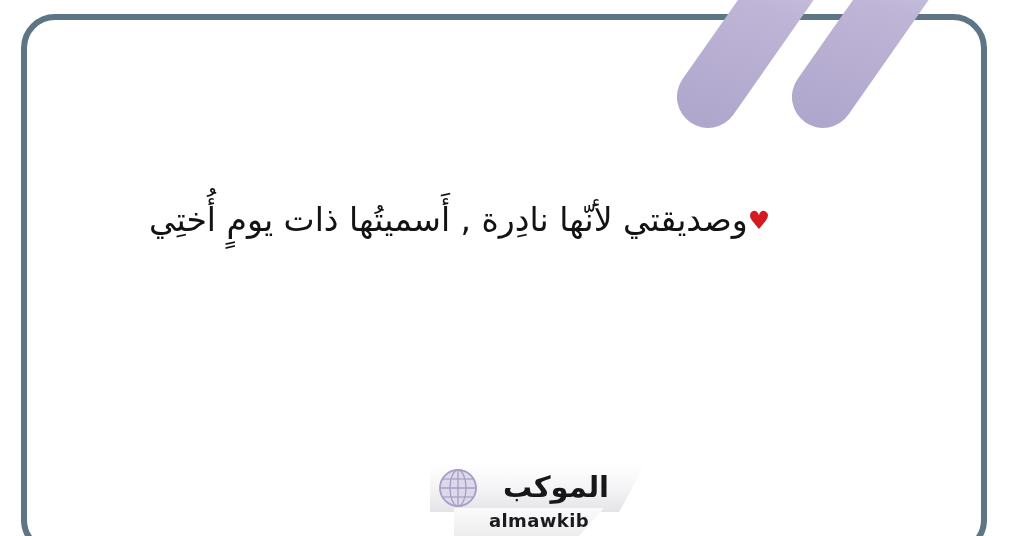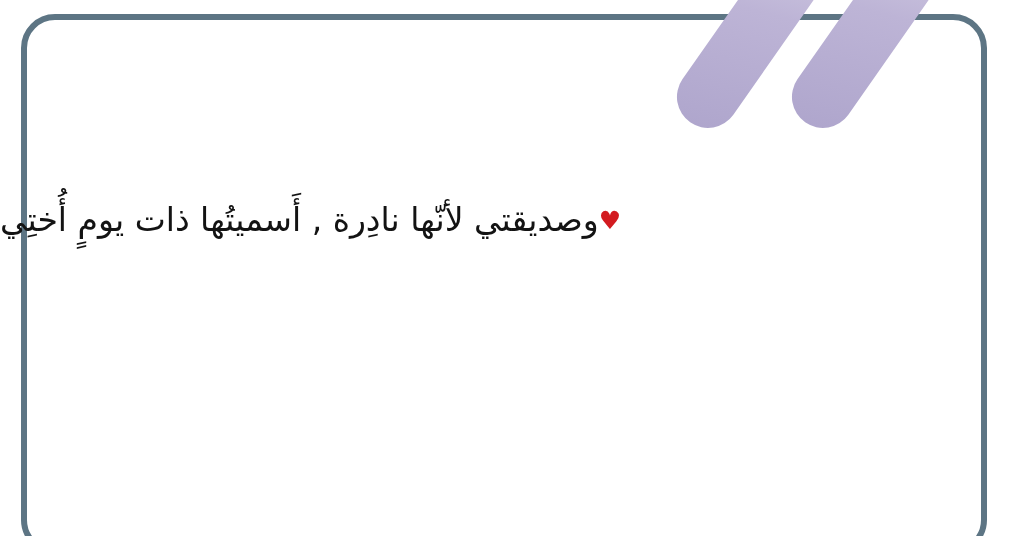--- a/index.html
+++ b/index.html
@@ -56,21 +56,21 @@
 
   
   #quote-wrap {
     position: absolute;
     left: 0;
     top: 0;
     width: 917px;
     height: 440px;
     display: flex;
     align-items: center;
-    justify-content: flex-start;
+    justify-content: center;
   }
   #quote-line {
     direction: rtl;
     unicode-bidi: bidi-override;
     text-align: center;
     font-family: "DejaVu Sans", sans-serif;
     font-size: 33px;
     line-height: 1.5;
     color: #131313;
     font-weight: 500;
@@ -165,14 +165,29 @@
   <div id="frame"></div>
 
   <div class="diag" id="diag-1"></div>
   <div class="diag" id="diag-2"></div>
 
   <div id="quote-wrap">
     <div id="quote-line"><span id="heart">♥</span><span id="quote-body">وصديقتي لأنّها نادِرة , أَسميتُها ذات يومٍ أُختِي</span></div>
   </div>
 
 
+  <div id="logo">
+    <div id="logo-banner"></div>
+    <div id="logo-banner-2"></div>
+    <svg id="globe" viewBox="0 0 40 40">
+      <circle cx="20" cy="20" r="18" fill="#ddd9ea" stroke="#b0a8c9" stroke-width="1.6"></circle>
+      <ellipse cx="20" cy="20" rx="18" ry="18" fill="none" stroke="#a79ec4" stroke-width="1.4"></ellipse>
+      <ellipse cx="20" cy="20" rx="8" ry="18" fill="none" stroke="#a79ec4" stroke-width="1.3"></ellipse>
+      <line x1="2" y1="20" x2="38" y2="20" stroke="#a79ec4" stroke-width="1.3"></line>
+      <path d="M5 11 H35" fill="none" stroke="#a79ec4" stroke-width="1.2"></path>
+      <path d="M5 29 H35" fill="none" stroke="#a79ec4" stroke-width="1.2"></path>
+      <line x1="20" y1="2" x2="20" y2="38" stroke="#a79ec4" stroke-width="1.3"></line>
+    </svg>
+    <div id="logo-ar">الموكب</div>
+    <div id="logo-latin">almawkib</div>
+  </div>
 
 </div>
 
 </body></html>

